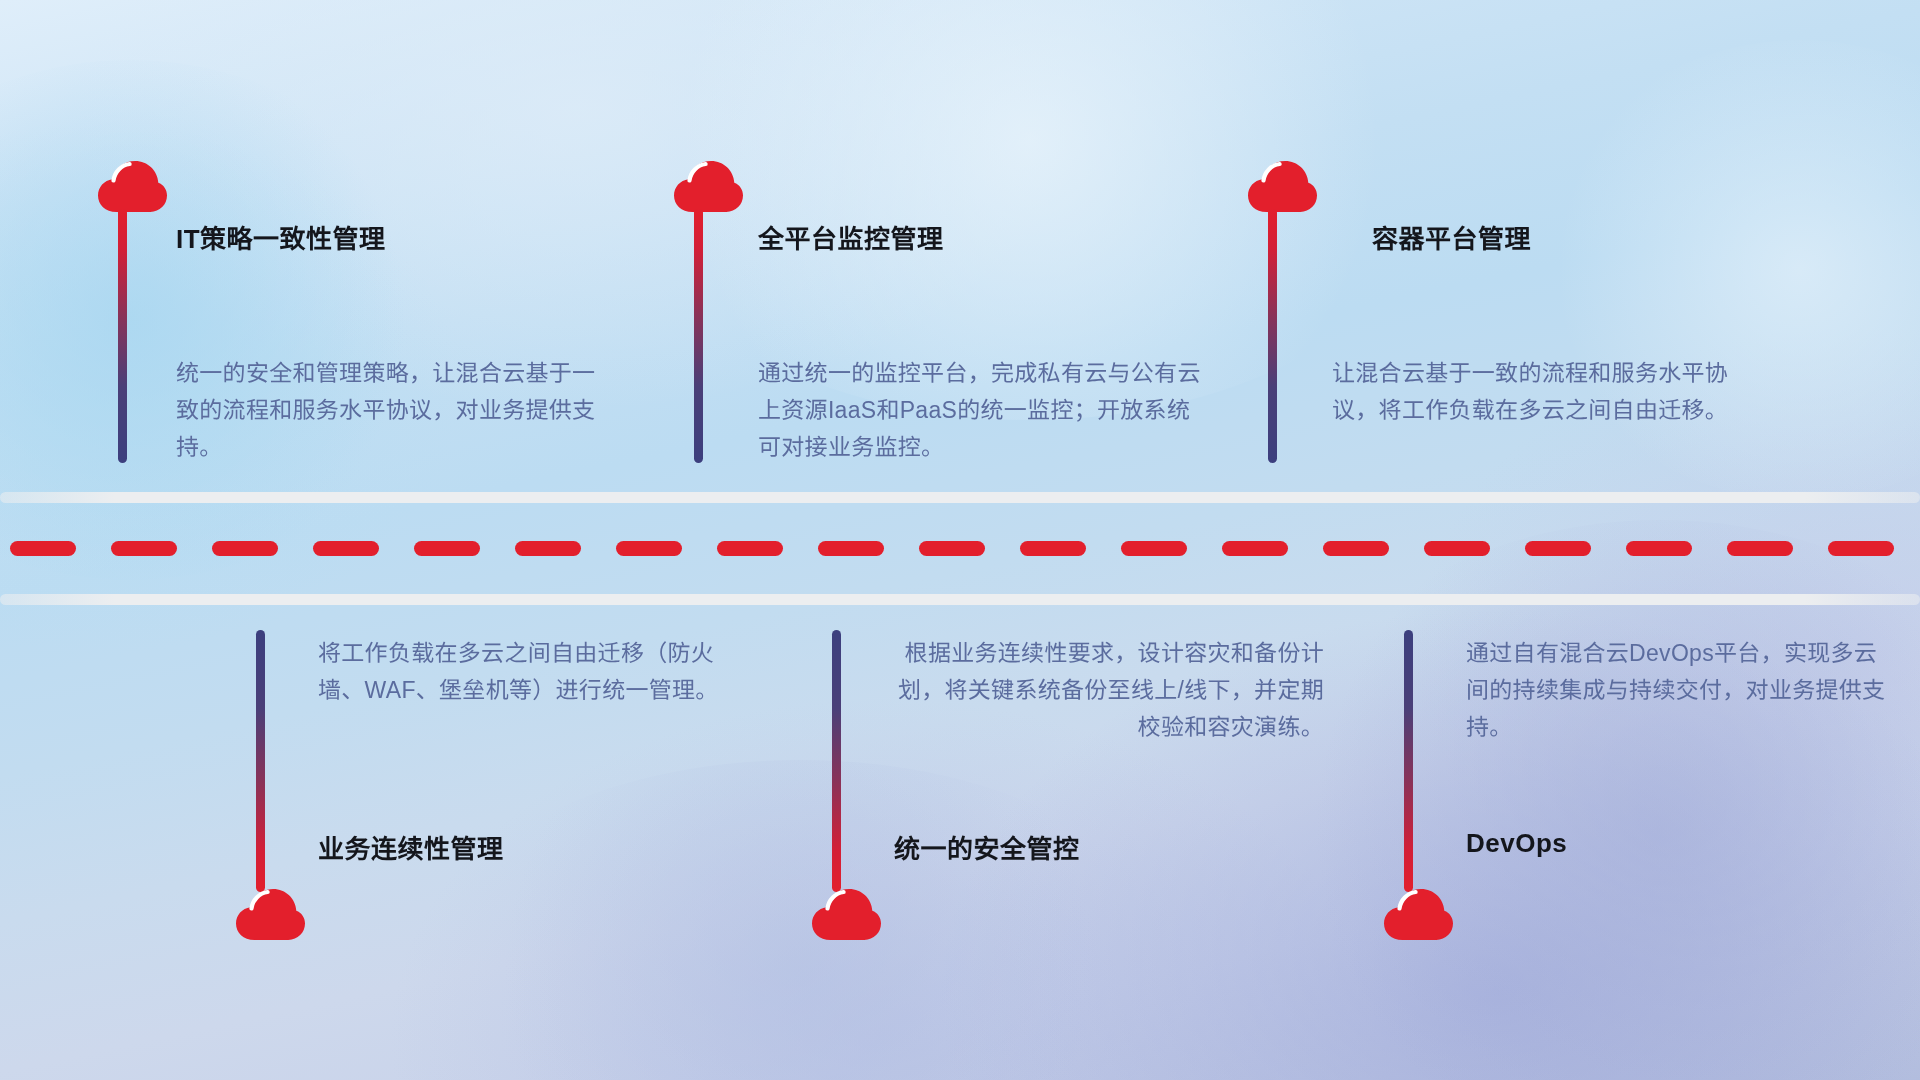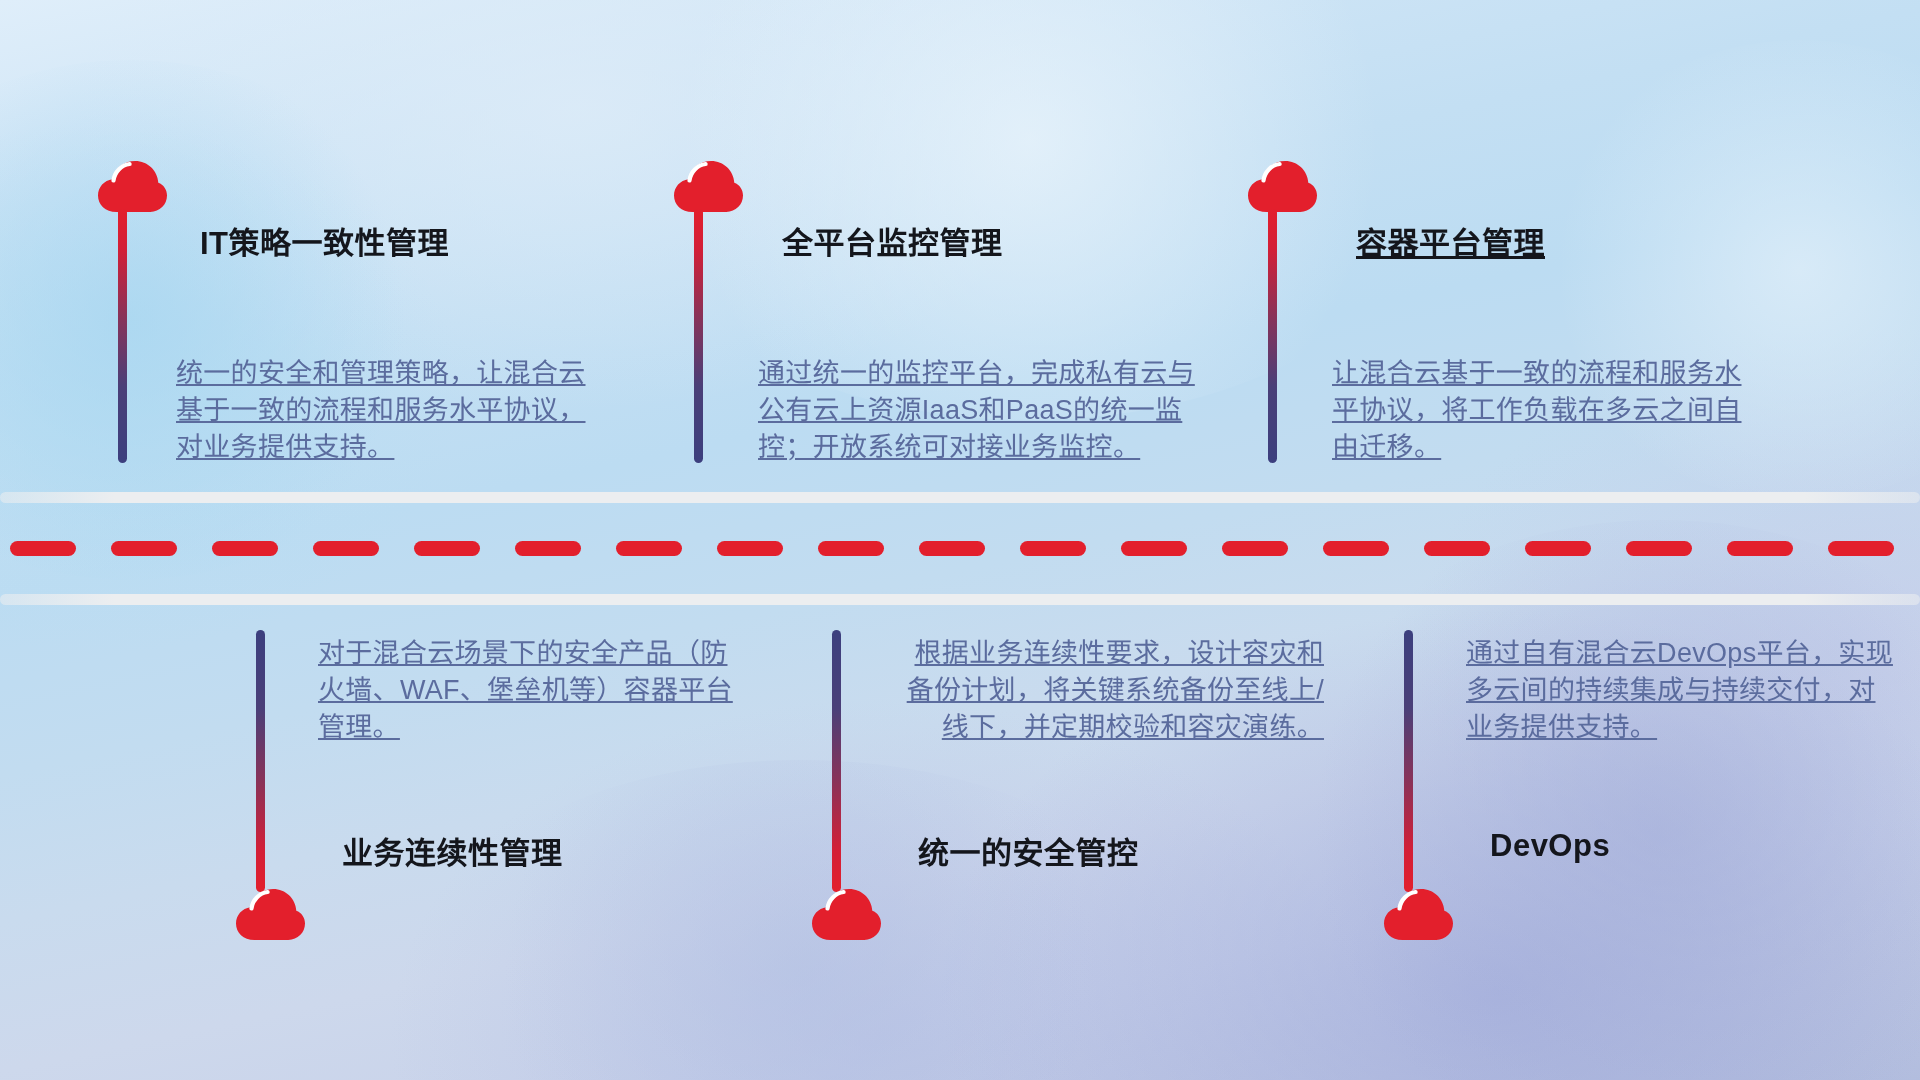--- a/index.html
+++ b/index.html
@@ -75,27 +75,27 @@
   .stem-down{ background:linear-gradient(180deg, #e31f2c 0%, #d31f37 16%, #8a3258 42%, #4a3f78 70%, #3c3f7e 100%); }
   .stem-up{   background:linear-gradient(180deg, #3c3f7e 0%, #4a3f78 30%, #8a3258 58%, #d31f37 84%, #e31f2c 100%); }
 
   
   .cloud{ position:absolute; width:72px; height:54px; }
   .cloud svg{ display:block; width:100%; height:100%; }
 
   
   .heading{
     position:absolute;
-    font-size:31px; font-weight:bold; color:#14161c;
-    letter-spacing:0.5px; white-space:nowrap;margin-left:24px;
+    font-size:26px; font-weight:bold; color:#14161c;
+    letter-spacing:0.5px; white-space:nowrap;
   }
   .para{
     position:absolute;
-    font-size:27px; line-height:37px;
-    color:#5b6c9e; letter-spacing:0.3px;text-decoration:underline;
+    font-size:23px; line-height:37px;
+    color:#5b6c9e; letter-spacing:0.3px;
   }
   .para-indent{ text-indent:0; }
 </style>
 </head>
 <body>
 
 <div class="canvas">
 
   <div class="glow glow-a"></div>
   <div class="glow glow-b"></div>
@@ -128,21 +128,21 @@
   </div>
 
   <div class="col">
     <div class="cloud" style="left:1246px; top:160px;">
       <svg viewBox="0 0 72 54" xmlns="http://www.w3.org/2000/svg">
         <path d="M20.5 52 C9.2 52 2 44.6 2 35.4 C2 27 8.2 20.3 16.4 19.2 C18.6 8.6 28 1 39.2 1 C51.6 1 61.6 10.6 62.3 22.7 C67.6 24.6 71 29.6 71 35.6 C71 44.7 63.6 52 54.3 52 Z" fill="#e31f2c"></path>
         <path d="M17.5 20.5 C18.6 11.8 25.2 5.2 33.6 4.0" fill="none" stroke="#ffffff" stroke-width="4.2" stroke-linecap="round"></path>
       </svg>
     </div>
     <div class="stem stem-down" style="left:1268px; top:208px; height:255px;"></div>
-    <div class="heading" style="left:1332px; top:218px;text-decoration:underline;">容器平台管理</div>
+    <div class="heading" style="left:1372px; top:218px;">容器平台管理</div>
     <div class="para" style="left:1332px; top:355px; width:430px;">让混合云基于一致的流程和服务水平协议，将工作负载在多云之间自由迁移。</div>
   </div>
 
   <div class="divider div-bar bar-top"></div>
   <div class="divider dash-line" id="dash-line">
       <span class="dash" style="background: rgb(227, 31, 44);"></span>
       <span class="dash" style="background: rgb(227, 31, 44);"></span>
       <span class="dash" style="background: rgb(227, 31, 44);"></span>
       <span class="dash" style="background: rgb(227, 31, 44);"></span>
       <span class="dash" style="background: rgb(227, 31, 44);"></span>
@@ -158,21 +158,21 @@
       <span class="dash" style="background: rgb(227, 31, 44);"></span>
       <span class="dash" style="background: rgb(227, 31, 44);"></span>
       <span class="dash" style="background: rgb(227, 31, 44);"></span>
       <span class="dash" style="background: rgb(227, 31, 44);"></span>
       <span class="dash" style="background: rgb(227, 31, 44);"></span>
     </div>
   <div class="divider div-bar bar-bottom"></div>
 
   <div class="col">
     <div class="stem stem-up" style="left:256px; top:630px; height:262px;"></div>
-    <div class="para para-indent" style="left:318px; top:635px; width:430px;">对于混合云场景下的安全产品（防火墙、WAF、堡垒机等）容器平台管理。</div>
+    <div class="para para-indent" style="left:318px; top:635px; width:430px;">将工作负载在多云之间自由迁移（防火墙、WAF、堡垒机等）进行统一管理。</div>
     <div class="heading" style="left:318px; top:828px;">业务连续性管理</div>
     <div class="cloud" style="left:234px; top:888px;">
       <svg viewBox="0 0 72 54" xmlns="http://www.w3.org/2000/svg">
         <path d="M20.5 52 C9.2 52 2 44.6 2 35.4 C2 27 8.2 20.3 16.4 19.2 C18.6 8.6 28 1 39.2 1 C51.6 1 61.6 10.6 62.3 22.7 C67.6 24.6 71 29.6 71 35.6 C71 44.7 63.6 52 54.3 52 Z" fill="#e31f2c"></path>
         <path d="M17.5 20.5 C18.6 11.8 25.2 5.2 33.6 4.0" fill="none" stroke="#ffffff" stroke-width="4.2" stroke-linecap="round"></path>
       </svg>
     </div>
   </div>
 
   <div class="col">

